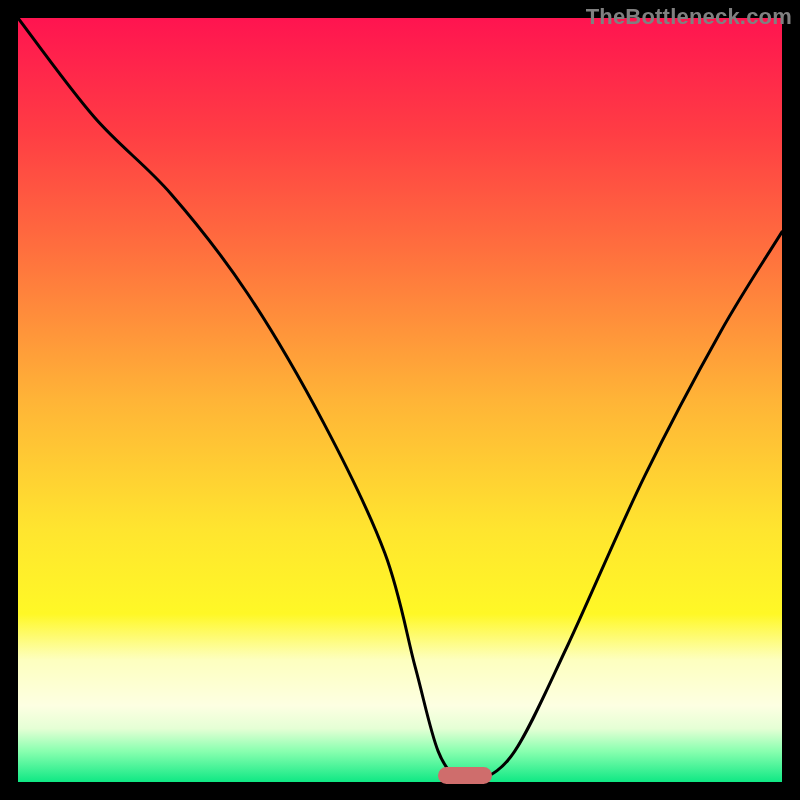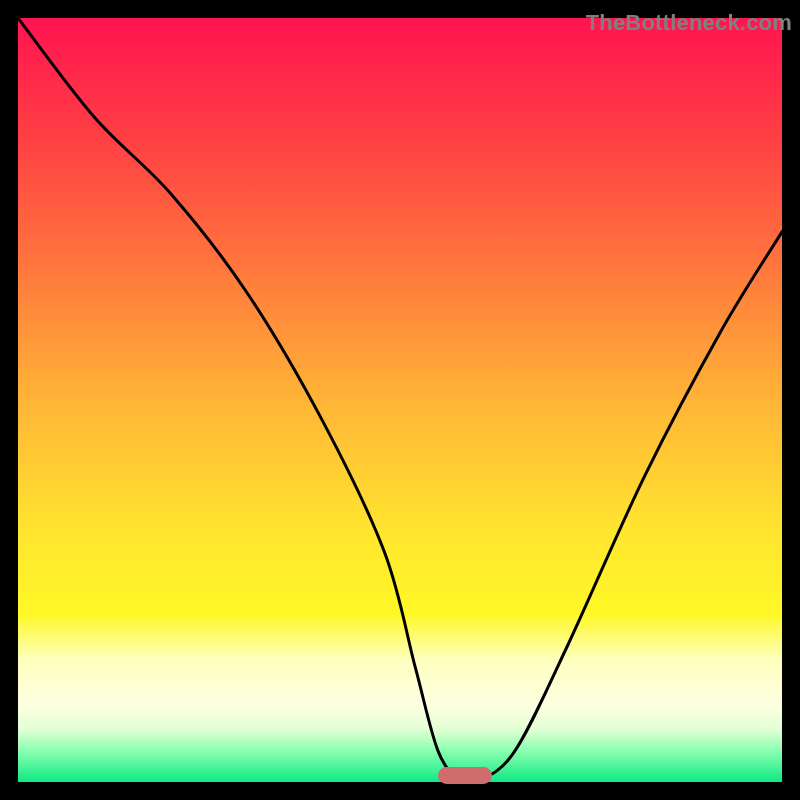--- a/index.html
+++ b/index.html
@@ -24,21 +24,21 @@
                        #ffe52f 67%,
                        #fff826 78%,
                        #fdffbf 84%,
                        #fdffe2 90%,
                        #e5ffd5 93%,
                        #88ffaf 96%,
                        #0fe884 100%);
   }
   .watermark {
     position: absolute;
-    top: 10px;
+    top: 4px;
     right: 8px;
     font-family: Arial, Helvetica, sans-serif;
     font-size: 22px;
     font-weight: bold;
     color: #808080;
     letter-spacing: 0.2px;
     text-align: center;
   }
   svg.curve {
     position: absolute;

